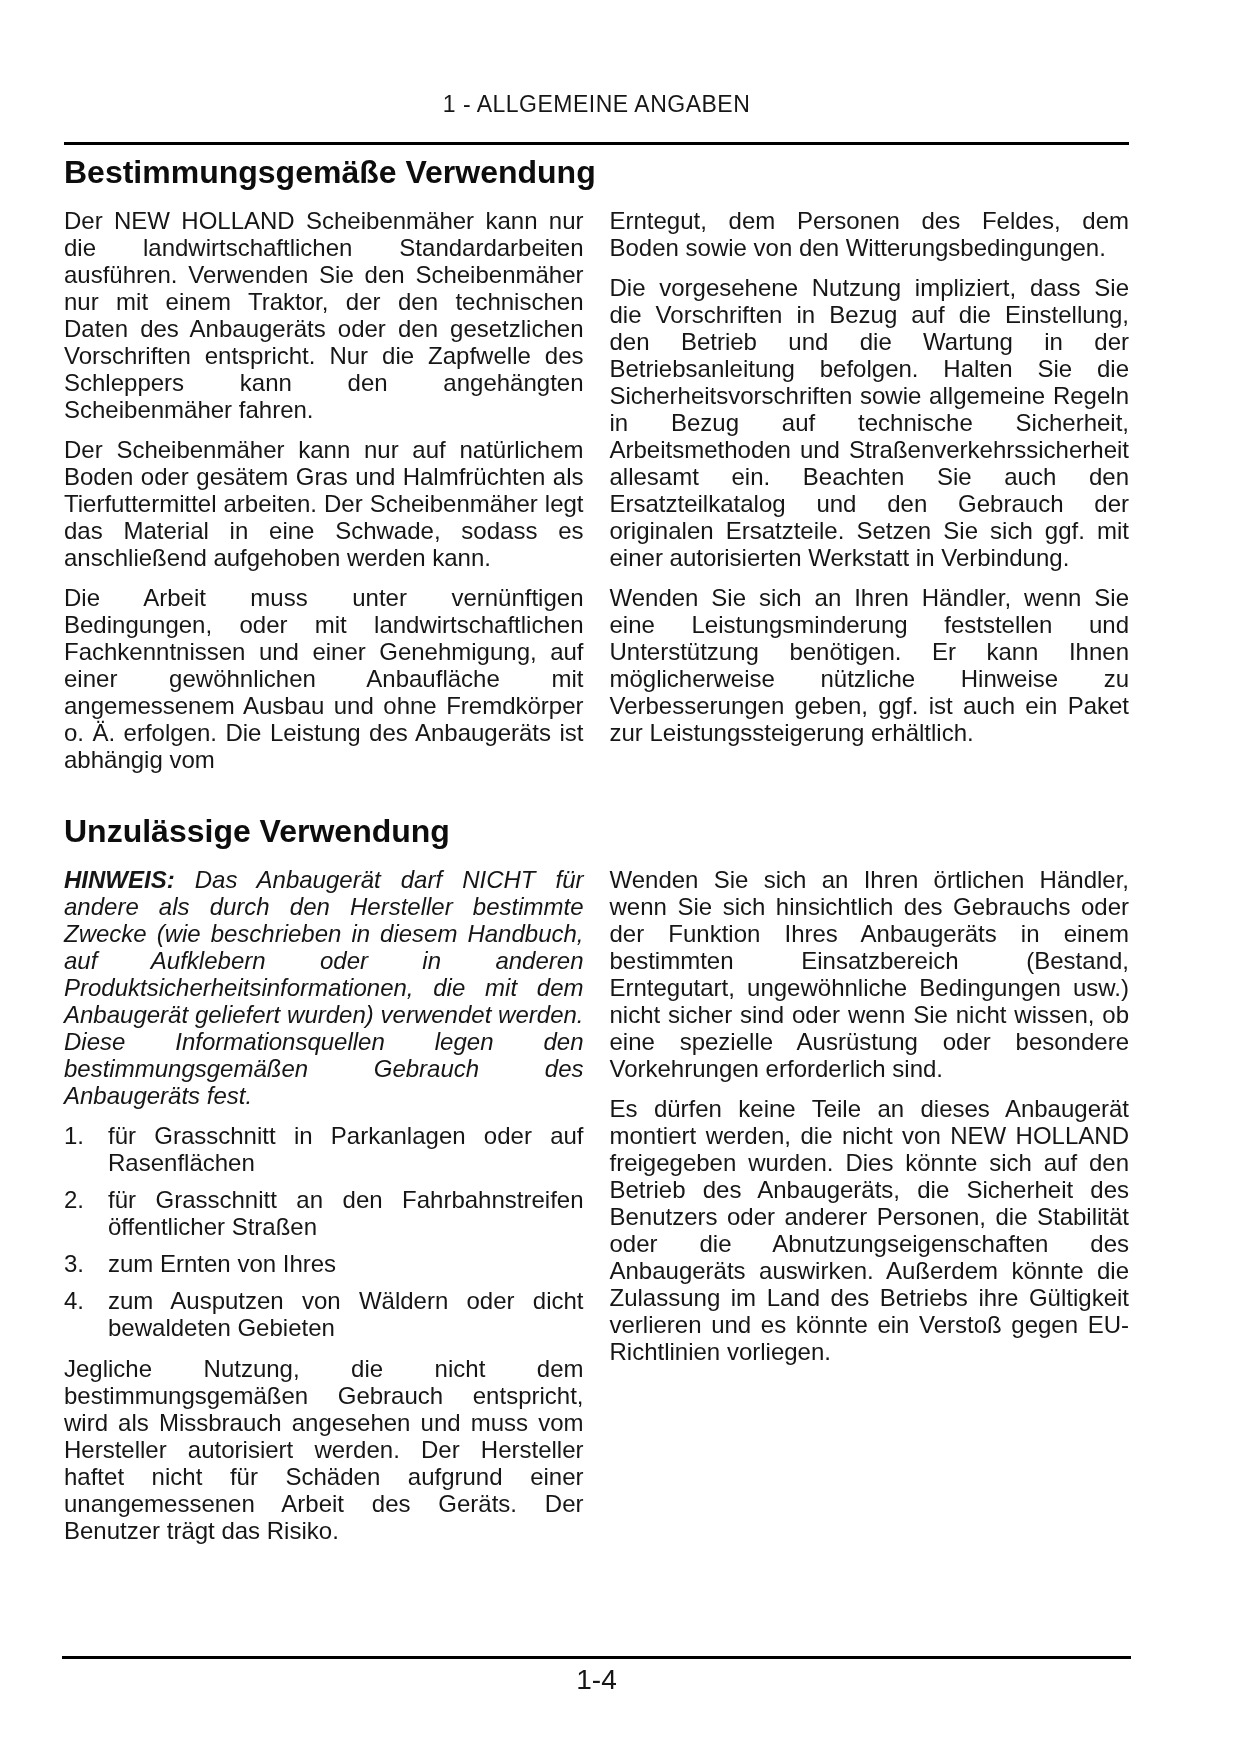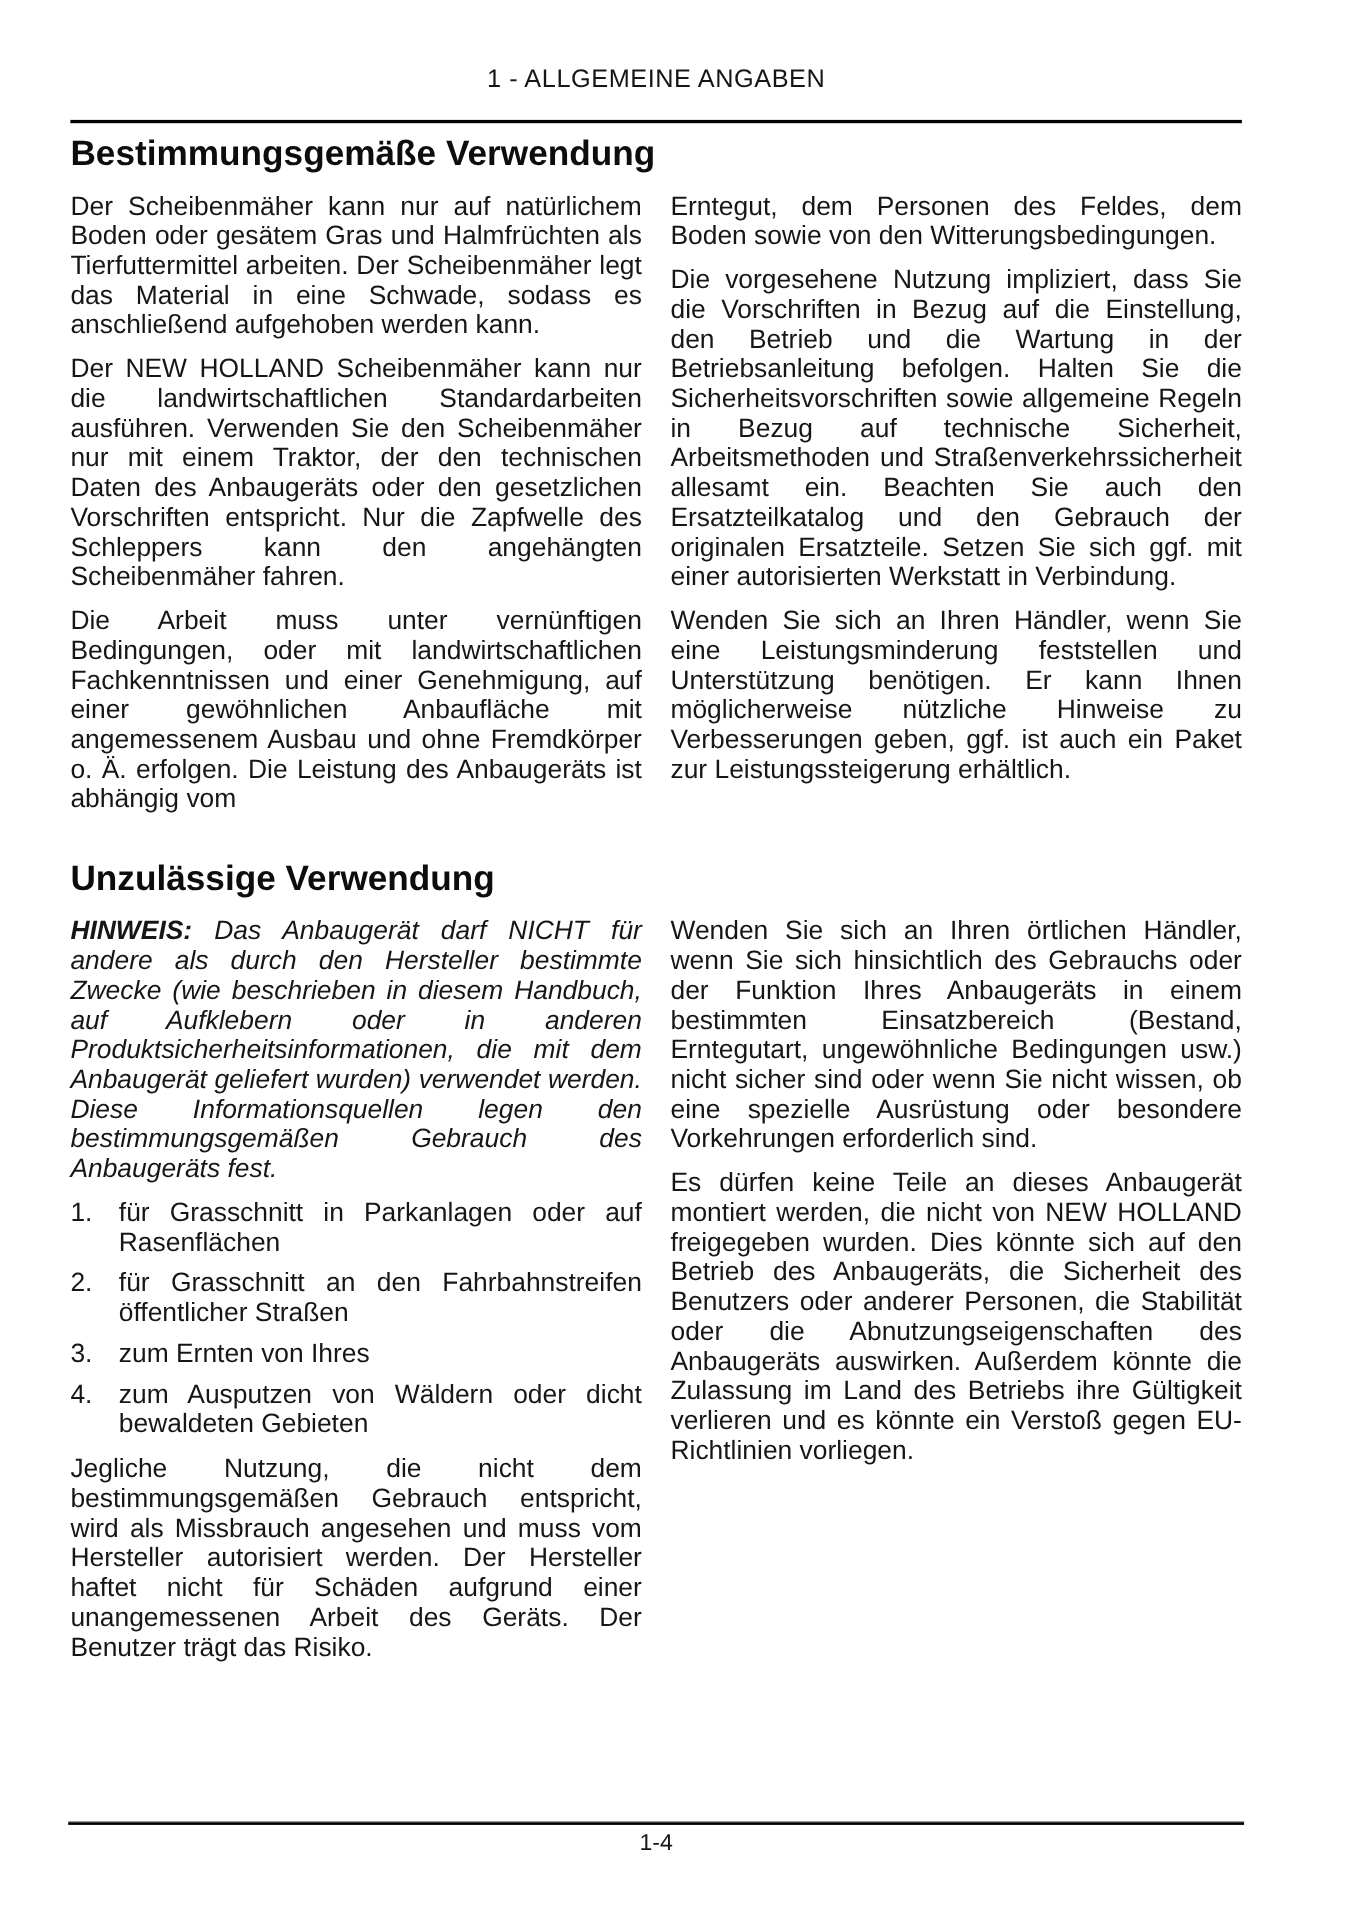--- a/index.html
+++ b/index.html
@@ -13,21 +13,21 @@
       position: relative;
       width: 1241px;
       height: 1754px;
       background: #ffffff;
       overflow: hidden;
     }
     .content {
       margin: 0 112px 0 64px; 
     }
     .running-header {
-      padding-top: 58px;
+      padding-top: 91px;
       text-align: center;
       font-size: 23px;
       letter-spacing: 0.5px;
       color: #161616;
     }
     .header-rule {
       margin-top: 24px;
       height: 0;
       border-top: 3px solid #000000;
     }
@@ -78,41 +78,41 @@
       top: 1656px;
     }
     .footer-rule {
       height: 3px; 
       border-top: 1px solid #000000;
       border-bottom: 2px solid #000000;
     }
     .page-number {
       margin-top: 5px;
       text-align: center;
-      font-size: 21px;
+      font-size: 28px;
       color: #161616;
     }
   </style>
 </head>
 <body>
 
 <div class="page">
   <div class="content">
 
     <div class="running-header">
       <span>1 - ALLGEMEINE ANGABEN</span>
     </div>
     <div class="header-rule"></div>
 
     <h1 class="section-title">Bestimmungsgemäße Verwendung</h1>
 
     <div class="columns">
       <div class="col">
+        <p>Der NEW HOLLAND Scheibenmäher kann nur die landwirtschaftlichen Standardarbeiten ausführen. Verwenden Sie den Scheibenmäher nur mit einem Traktor, der den technischen Daten des Anbaugeräts oder den gesetzlichen Vorschriften entspricht. Nur die Zapfwelle des Schleppers kann den angehängten Scheibenmäher fahren.</p>
         <p>Der Scheibenmäher kann nur auf natürlichem Boden oder gesätem Gras und Halmfrüchten als Tierfuttermittel arbeiten. Der Scheibenmäher legt das Material in eine Schwade, sodass es anschließend aufgehoben werden kann.</p>
-        <p>Der NEW HOLLAND Scheibenmäher kann nur die landwirtschaftlichen Standardarbeiten ausführen. Verwenden Sie den Scheibenmäher nur mit einem Traktor, der den technischen Daten des Anbaugeräts oder den gesetzlichen Vorschriften entspricht. Nur die Zapfwelle des Schleppers kann den angehängten Scheibenmäher fahren.</p>
         <p>Die Arbeit muss unter vernünftigen Bedingungen, oder mit landwirtschaftlichen Fachkenntnissen und einer Genehmigung, auf einer gewöhnlichen Anbaufläche mit angemessenem Ausbau und ohne Fremdkörper o. Ä. erfolgen. Die Leistung des Anbaugeräts ist abhängig vom</p>
       </div>
       <div class="col">
         <p>Erntegut, dem Personen des Feldes, dem Boden sowie von den Witterungsbedingungen.</p>
         <p>Die vorgesehene Nutzung impliziert, dass Sie die Vorschriften in Bezug auf die Einstellung, den Betrieb und die Wartung in der Betriebsanleitung befolgen. Halten Sie die Sicherheitsvorschriften sowie allgemeine Regeln in Bezug auf technische Sicherheit, Arbeitsmethoden und Straßenverkehrssicherheit allesamt ein. Beachten Sie auch den Ersatzteilkatalog und den Gebrauch der originalen Ersatzteile. Setzen Sie sich ggf. mit einer autorisierten Werkstatt in Verbindung.</p>
         <p>Wenden Sie sich an Ihren Händler, wenn Sie eine Leistungsminderung feststellen und Unterstützung benötigen. Er kann Ihnen möglicherweise nützliche Hinweise zu Verbesserungen geben, ggf. ist auch ein Paket zur Leistungssteigerung erhältlich.</p>
       </div>
     </div>
 
     <h2 class="section-title">Unzulässige Verwendung</h2>

